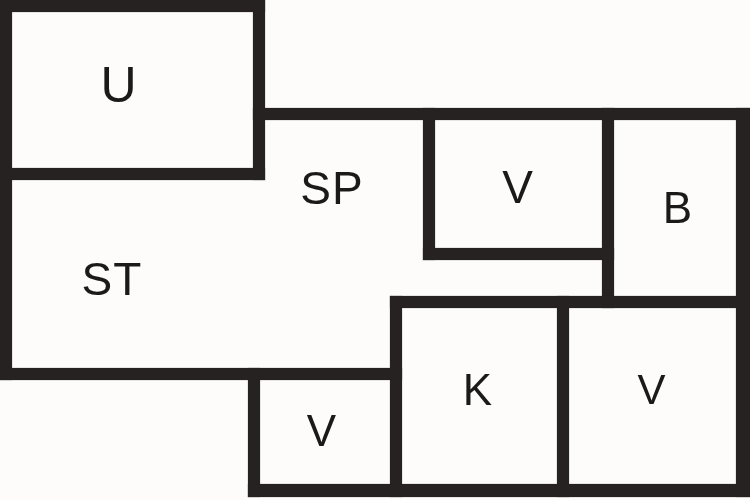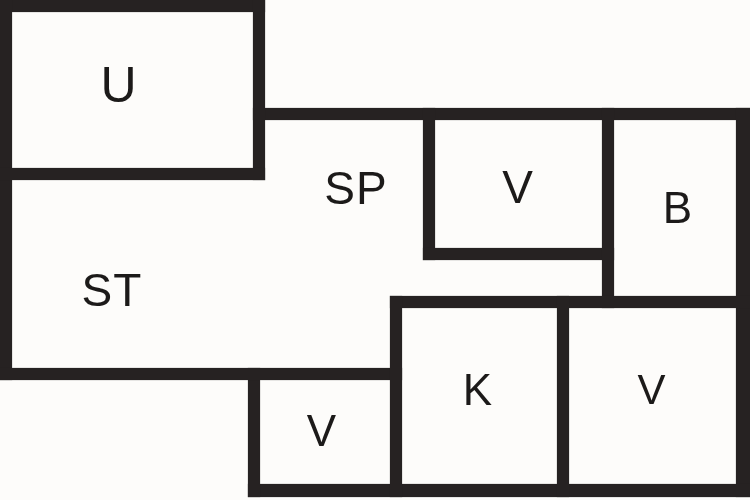--- a/index.html
+++ b/index.html
@@ -50,21 +50,21 @@
   <div class="wall" style="left:423px;top:108px;width:12px;height:152px;"></div>
   <div class="wall" style="left:423px;top:248px;width:191px;height:12px;"></div>
 
   <div class="wall" style="left:602px;top:108px;width:12px;height:200px;"></div>
 
   <div class="wall" style="left:390px;top:296px;width:360px;height:12px;"></div>
   <div class="wall" style="left:390px;top:296px;width:12px; height:201px;"></div>
   <div class="wall" style="left:557px;top:296px;width:12px; height:201px;"></div>
 
   <span class="room-label" style="left:119px;top:85px; font-size:50px;">U</span>
-  <span class="room-label" style="left:356px;top:188px;font-size:46px;text-align:center;">SP</span>
+  <span class="room-label" style="left:332px;top:188px;font-size:46px;text-align:center;">SP</span>
   <span class="room-label" style="left:518px;top:187px;font-size:46px;">V</span>
   <span class="room-label" style="left:678px;top:208px;font-size:44px;">B</span>
-  <span class="room-label" style="left:112px;top:290px;font-size:46px;">ST</span>
+  <span class="room-label" style="left:112px;top:279px;font-size:46px;">ST</span>
   <span class="room-label" style="left:322px;top:431px;font-size:44px;">V</span>
   <span class="room-label" style="left:478px;top:390px;font-size:44px;">K</span>
   <span class="room-label" style="left:652px;top:390px;font-size:42px;">V</span>
 
 </div>
 
 </body></html>

